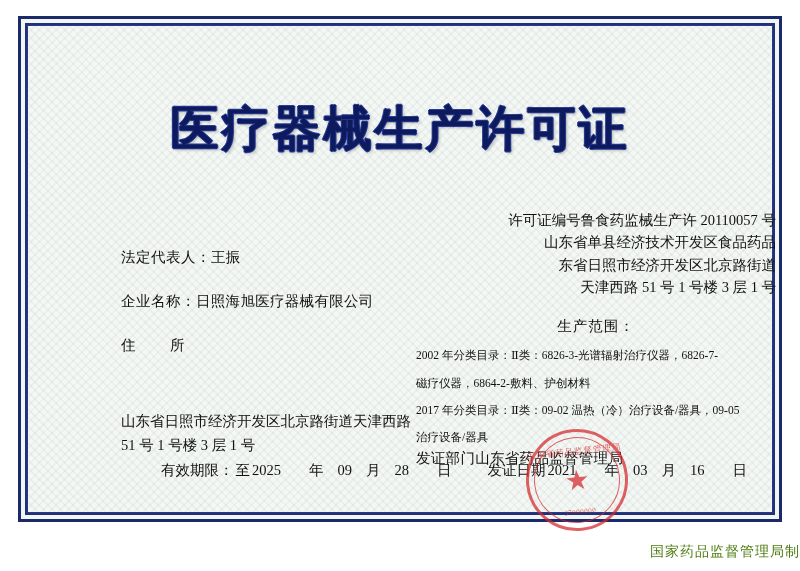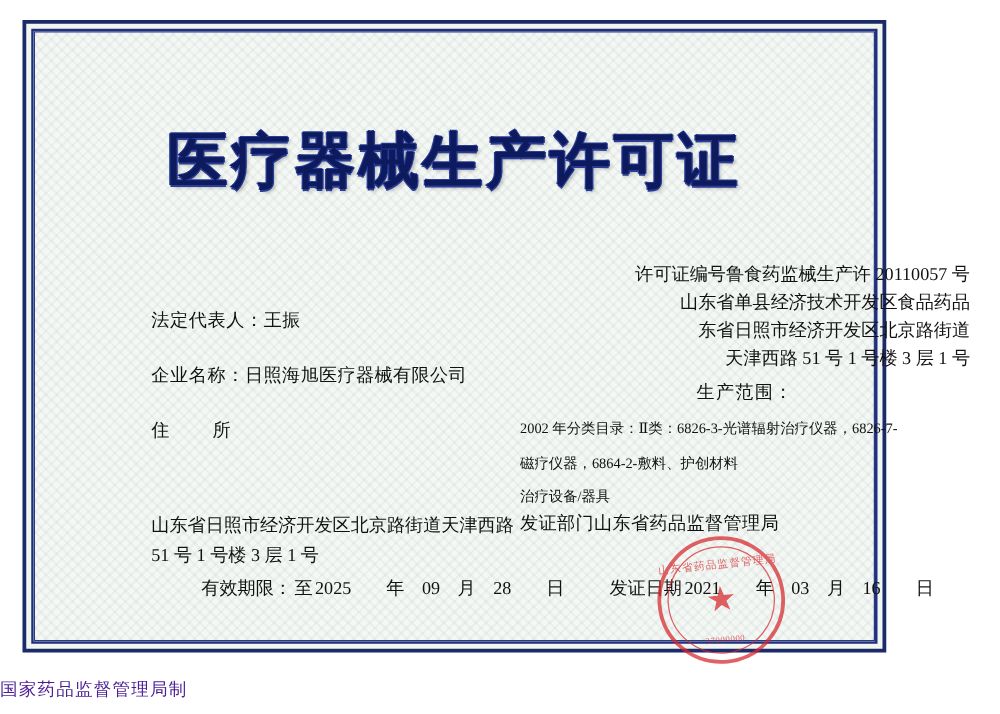--- a/index.html
+++ b/index.html
@@ -20,21 +20,21 @@
     width: 800px;
     height: 571px;
     background: #ffffff;
   }
 
   
   .frame-outer {
     position: absolute;
     left: 18px;
     top: 16px;
-    width: 691px;
+    width: 764px;
     height: 506px;
     border: 3px solid #1b2a6b;
     background: #f2f6f0;
     box-sizing: border-box;
   }
   .frame-mid {
     position: absolute;
     left: 4px;
     top: 4px;
     right: 4px;
@@ -134,21 +134,21 @@
     flex: 1 1 auto;
     line-height: 1.7;
   }
 
   .right-line {
     text-align: right;
     white-space: nowrap;
   }
 
   .scope-title {
-    margin-top: 4px;
+    margin-top: 16px;
     text-align: center;
     letter-spacing: 1px;
   }
   .scope-body {
     font-size: 11.5px;
     line-height: 1.5;
     text-align: left;
     letter-spacing: 0;
     margin-top: 10px;
   }
@@ -212,24 +212,24 @@
   }
   .seal .arc-top { top: 14px; }
   .seal .arc-bottom { bottom: 12px; font-size: 7px; letter-spacing: 0.5px; }
 
   
   .footer {
     position: absolute;
     left: 0;
     right: 0;
     bottom: 10px;
-    text-align: left;
+    text-align: right;
     font-size: 14px;
     letter-spacing: 1px;
-    color: #4c1d95;
+    color: #4d7c0f;
   }
 </style>
 </head>
 <body>
 
 <div class="page">
 
   <div class="frame-outer">
     <div class="frame-mid"></div>
     <div class="frame-inner">
@@ -262,20 +262,21 @@
 
         <div class="right-line">许可证编号鲁食药监械生产许 20110057 号</div>
         <div class="right-line">山东省单县经济技术开发区食品药品</div>
 
         <div class="right-line">东省日照市经济开发区北京路街道</div>
         <div class="right-line">天津西路 51 号 1 号楼 3 层 1 号</div>
 
         <div class="scope-title">生产范围：</div>
         <div class="scope-body">2002 年分类目录：Ⅱ类：6826-3-光谱辐射治疗仪器，6826-7-</div>
         <div class="scope-body">磁疗仪器，6864-2-敷料、护创材料</div>
+        <div class="scope-body">2017 年分类目录：Ⅱ类：09-02 温热（冷）治疗设备/器具，09-05</div>
         <div class="scope-body">治疗设备/器具</div>
 
         <div class="issuer">
           <span>发证部门</span><span>山东省药品监督管理局</span>
         </div>
 
       </div>
 
       <div class="bottom-row">
         <span class="seg">有效期限：</span><span class="seg">至</span><span class="seg">2025</span><span class="gap-md"></span><span class="seg">年</span><span class="gap-sm"></span><span class="seg">09</span><span class="gap-sm"></span><span class="seg">月</span><span class="gap-sm"></span><span class="seg">28</span><span class="gap-md"></span><span class="seg">日</span><span class="gap-lg"></span><span class="seg">发证日期</span><span class="seg">2021</span><span class="gap-md"></span><span class="seg">年</span><span class="gap-sm"></span><span class="seg">03</span><span class="gap-sm"></span><span class="seg">月</span><span class="gap-sm"></span><span class="seg">16</span><span class="gap-md"></span><span class="seg">日</span>

